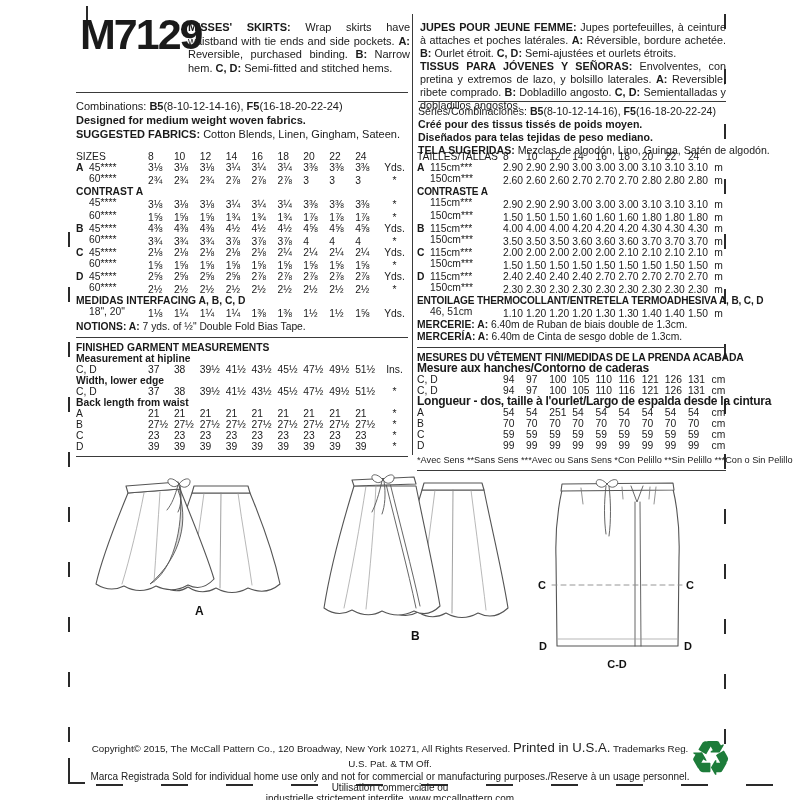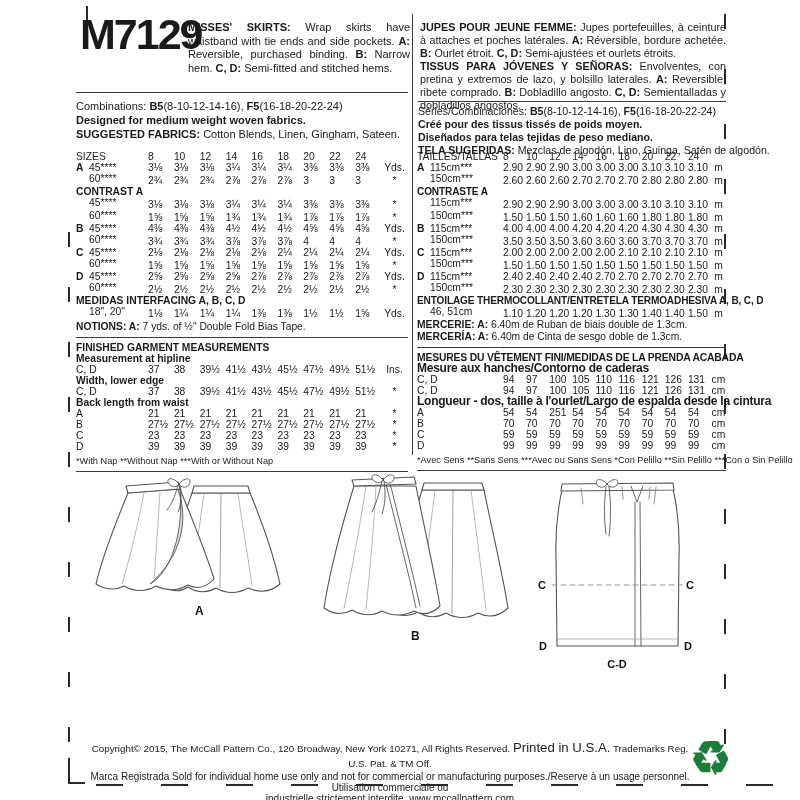--- a/index.html
+++ b/index.html
@@ -391,21 +391,20 @@
         <div class="tval">39</div>
         <div class="tval">39</div>
         <div class="tval">39</div>
         <div class="tval">39</div>
         <div class="tval">39</div>
         <div class="tval">39</div>
         <div class="tval">39</div>
         <div class="tval">39</div>
         <div class="tunit">*</div>
       </div>
-      <div class="trow tnote">*With Nap **Without Nap ***With or Without Nap</div>
     </div>
   <div class="colrule"></div>
 </div>
 
 <div id="col-right" class="abs rtab">
   <div class="tbl main">
       <div class="trow thead">
         <div class="tlabel">TAILLES/TALLAS</div>
         <div class="tval">8</div>
         <div class="tval">10</div>

